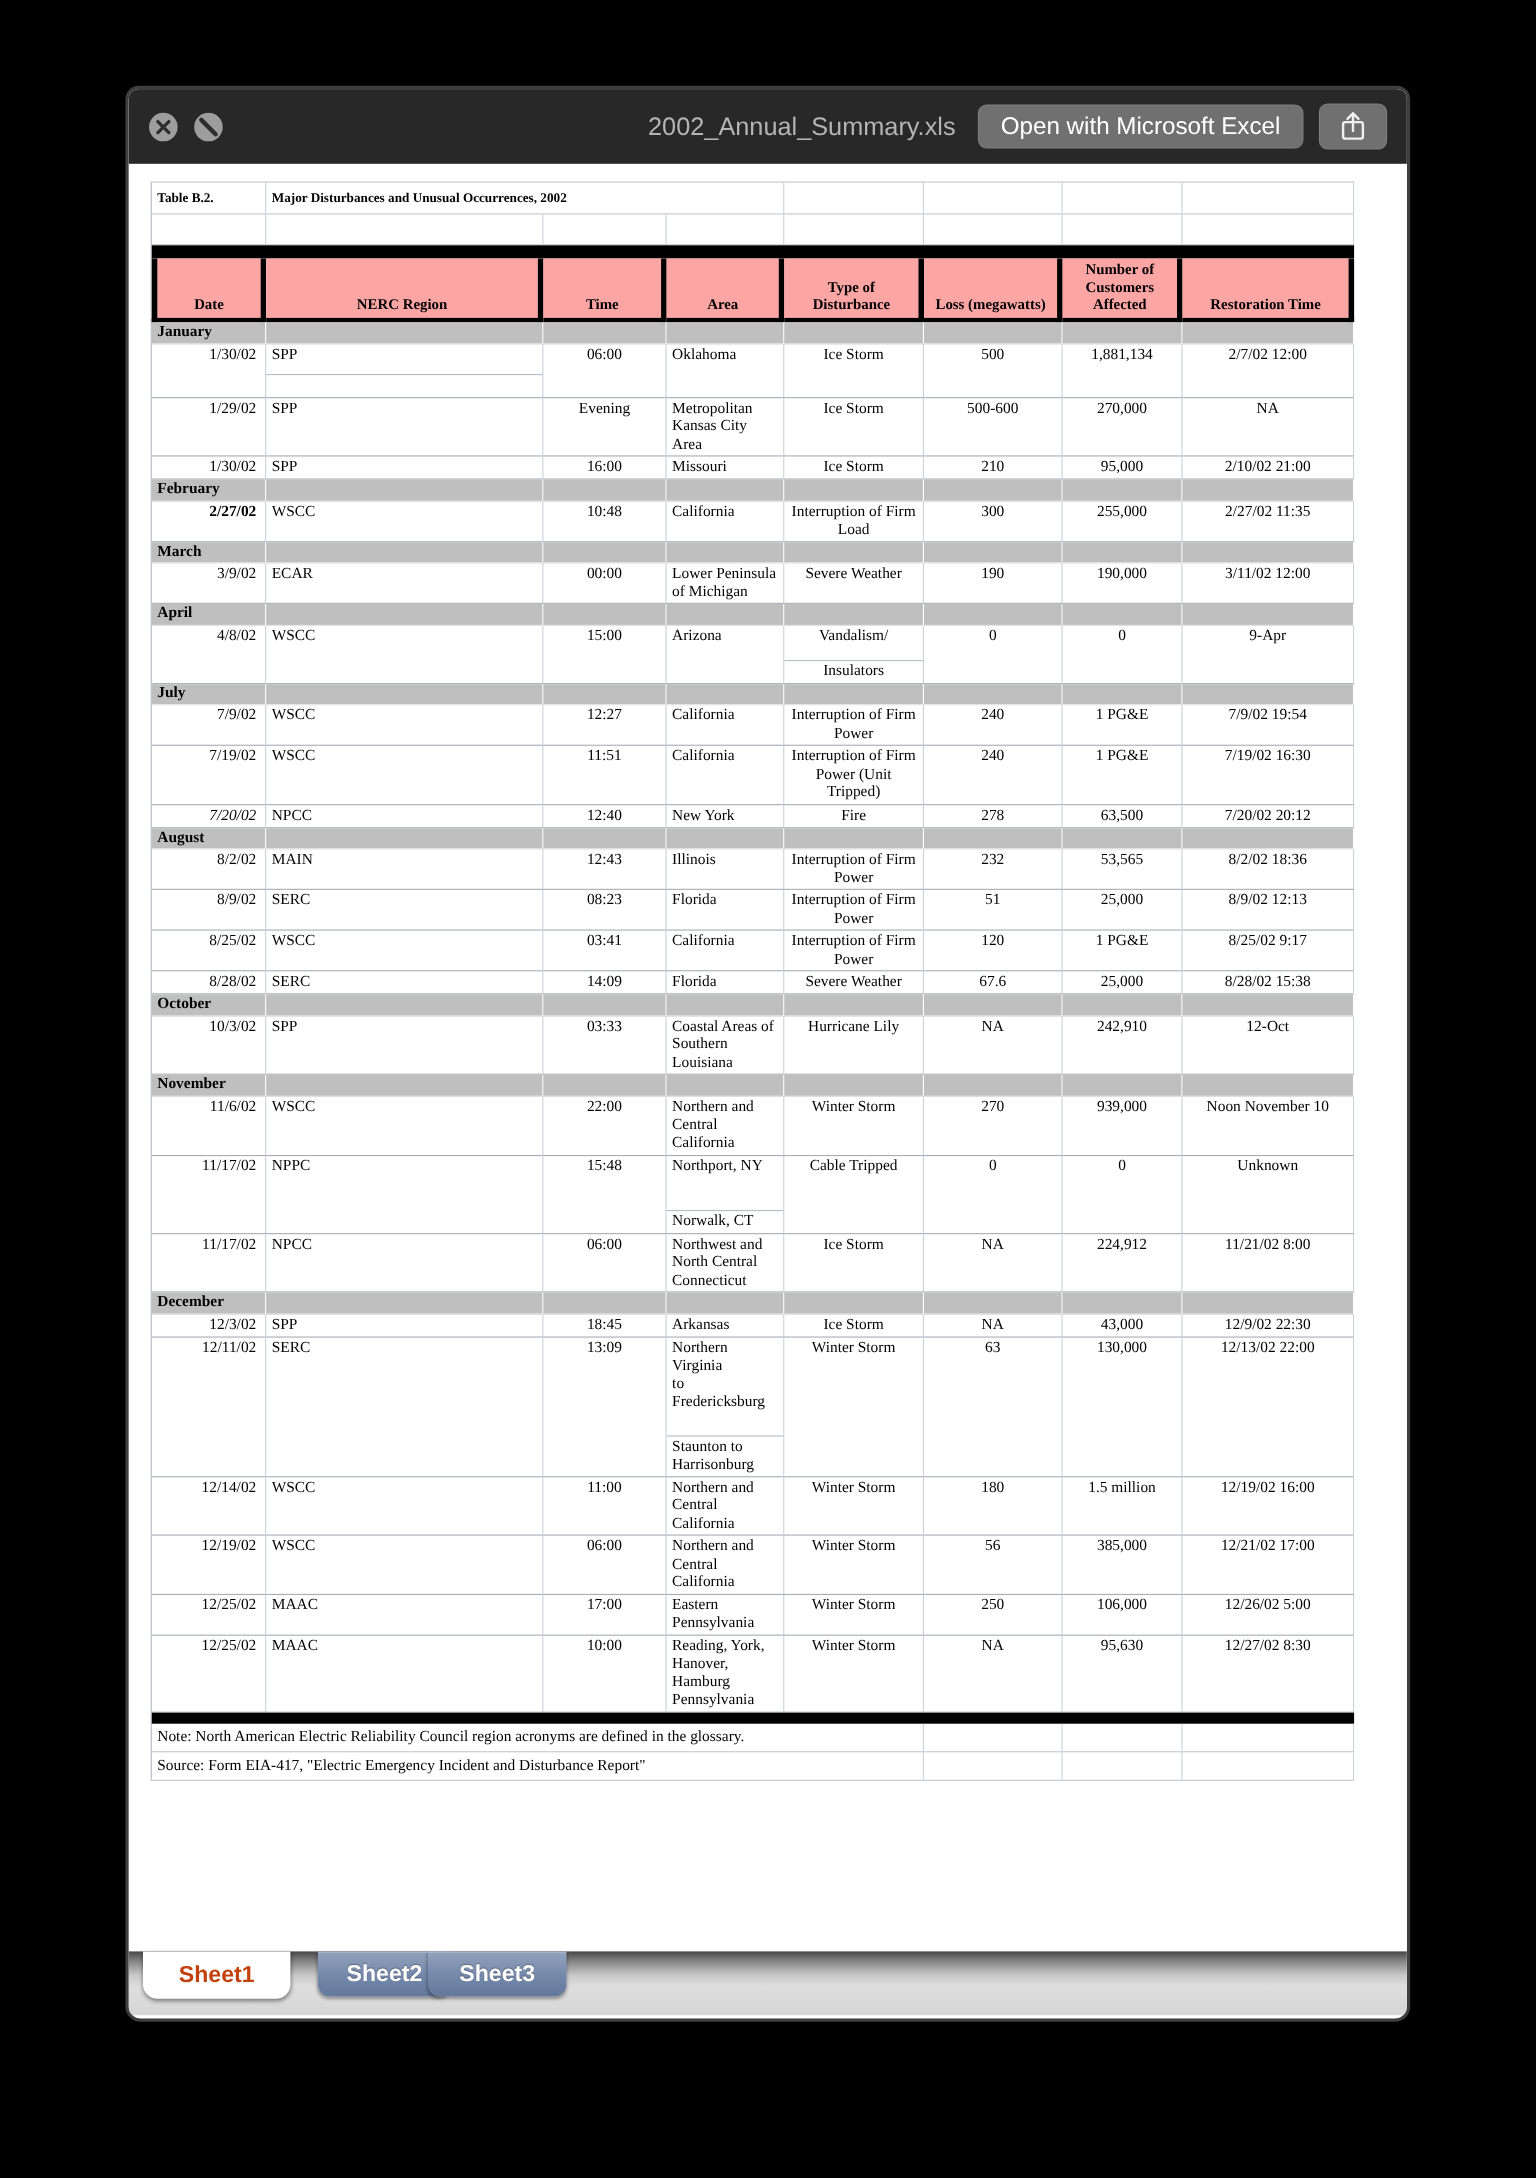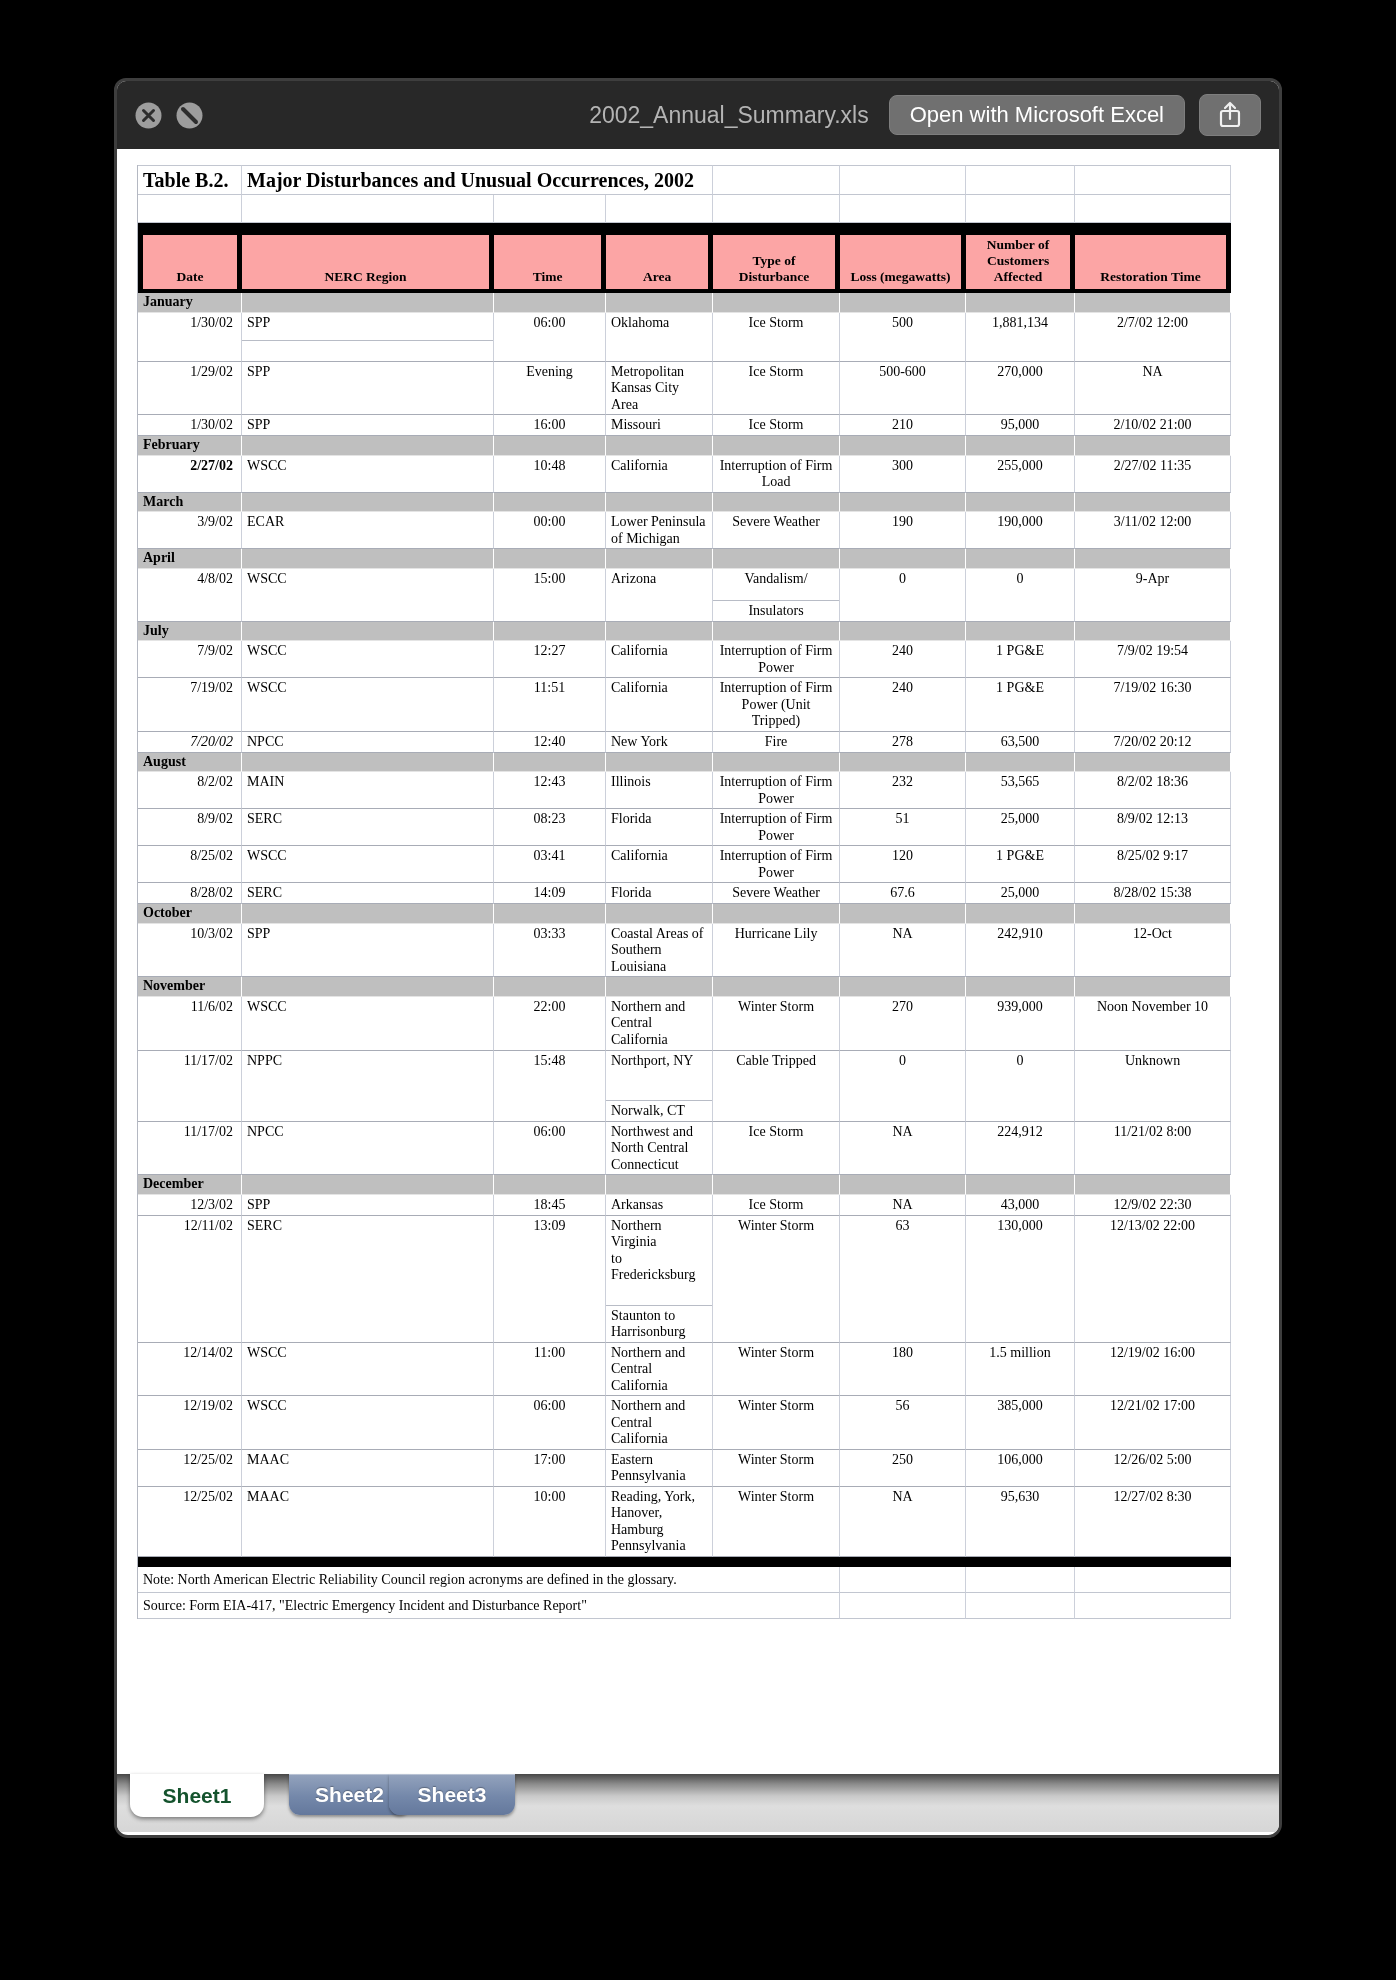--- a/index.html
+++ b/index.html
@@ -24,21 +24,21 @@
   
   .sheet{background:#fff;height:1625px;overflow:hidden;}
   .table-wrap{margin:16px 0 0 20px;width:1093px;}
   table{border-collapse:separate;border-spacing:0;table-layout:fixed;width:1093px;
         font-family:"Liberation Serif","DejaVu Serif",serif;font-size:14px;color:#000;
         border-left:1px solid #b4b8c2;}
   td,th{box-sizing:border-box;white-space:pre-line;line-height:1.18;}
   td{border-right:1px solid #ccd0da;border-bottom:1px solid #a8acb6;
      vertical-align:top;padding:2px 5px 1px;}
   tr.title-row td{border-top:1px solid #c2c6d0;border-bottom:1px solid #c2c6d0;
-     height:30px;font-weight:bold;font-size:20px;vertical-align:middle;white-space:nowrap;overflow:visible;}
+     height:30px;font-weight:bold;font-size:12px;vertical-align:middle;white-space:nowrap;overflow:visible;}
   tr.empty-row td{height:28px;border-bottom:1px solid #c2c6d0;}
   tr.bar td{background:#000;height:12px;padding:0;border:none;}
   tr.bar-bottom td{background:#000;height:10px;padding:0;border:none;}
   th{background:#fca5a5;border-right:5px solid #000;border-bottom:4px solid #000;
      vertical-align:bottom;text-align:center;font-weight:bold;font-size:13.5px;
      height:58px;padding:2px 2px 4px;overflow:hidden;}
   th:first-child{border-left:5px solid #000;}
   tr.month-row td{background:#bfbfbf;border-right:1px solid #fff;
      border-bottom:1px solid #e4e4e4;font-weight:bold;height:18px;
      padding:1px 5px;white-space:nowrap;}
@@ -50,21 +50,21 @@
   .split-bottom{padding:2px 5px 1px;border-top:1px solid #b8bcc6;min-height:17px;}
   tr.note-row td, tr.source-row td{height:26px;border-bottom:1px solid #c2c6d0;
      vertical-align:middle;white-space:nowrap;overflow:visible;}
 
   
   .tabstrip{position:relative;height:58px;
      background:linear-gradient(to bottom,#474747 0px,#8b8b8b 10px,#c9c9c9 22px,
                 #dedede 32px,#d6d6d6 58px);}
   .tab{position:absolute;top:0;display:flex;align-items:center;justify-content:center;
        font-weight:bold;font-size:21px;cursor:pointer;}
-  .tab-active{left:13px;width:134px;height:43px;background:#fff;color:#14532d;
+  .tab-active{left:13px;width:134px;height:43px;background:#fff;color:#c2410c;
        border-radius:0 0 13px 13px;box-shadow:0 2px 4px rgba(0,0,0,.45);z-index:2;}
   .tab-inactive{height:41px;color:#fff;border-radius:0 0 11px 11px;
        background:linear-gradient(to bottom,#94a3bd 0%,#7488aa 55%,#64789c 100%);
        box-shadow:inset 0 1px 0 rgba(255,255,255,.35),0 2px 3px rgba(0,0,0,.35);
        text-shadow:0 -1px 1px rgba(0,0,0,.3);z-index:1;}
   #tab-sheet2{left:148px;width:121px;margin-left:24px;}
   #tab-sheet3{left:272px;width:126px;}
 </style>
 </head>
 <body>

